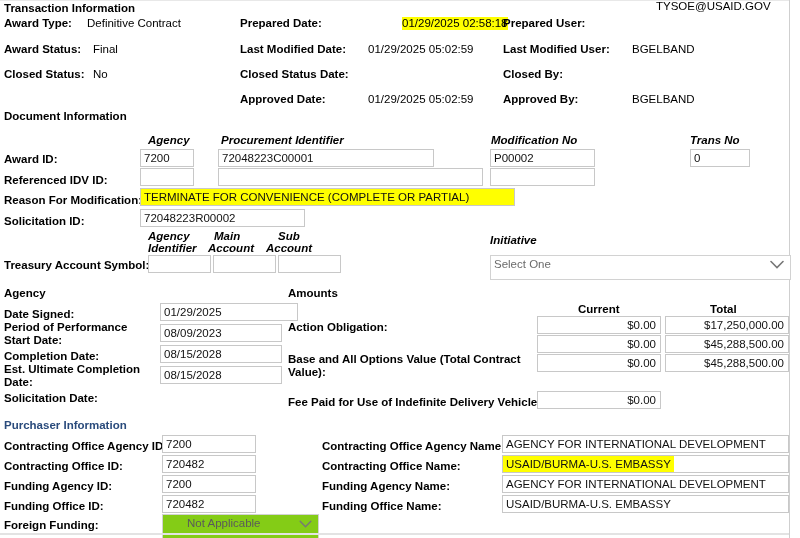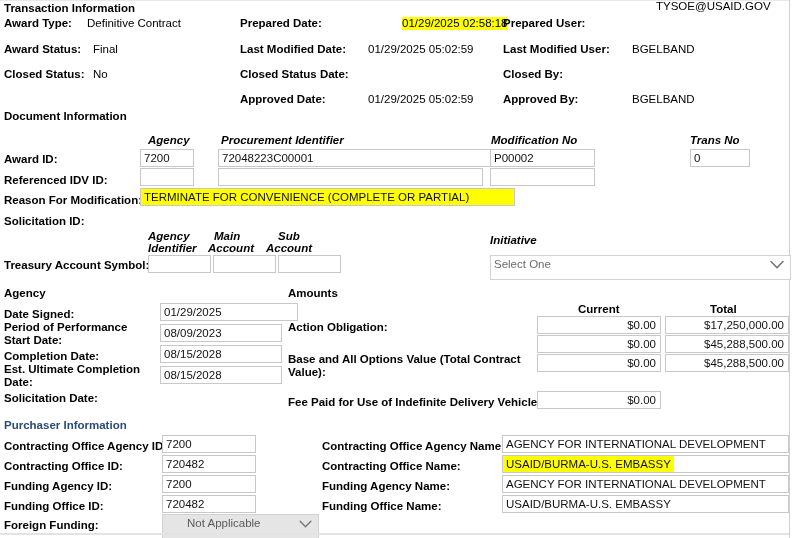--- a/index.html
+++ b/index.html
@@ -100,21 +100,21 @@
     line-height: 17px;
     white-space: nowrap;
   }
   .selbox .chev {
     position: absolute;
     right: 6px; top: 0;
     height: 17px;
     display: flex; align-items: center;
     color: #777;
   }
-  .selbox.gray { background: #e5e5e5; color: #5a5a5a; padding-left: 24px; }
+  .selbox.gray { background: #84cc16; color: #5a5a5a; padding-left: 24px; }
 
   .hrule {
     position: absolute;
     background: #e3e3e3;
     height: 2px;
   }
   .topline {
     position: absolute;
     background: #e8e8e8;
     height: 1px;
@@ -166,33 +166,34 @@
 
   <div class="sec-head" style="left:4px;top:110px;">Document Information</div>
 
   <div class="colhead" style="left:148px;top:134px;">Agency</div>
   <div class="colhead" style="left:221px;top:134px;">Procurement Identifier</div>
   <div class="colhead" style="left:491px;top:134px;">Modification No</div>
   <div class="colhead" style="left:690px;top:134px;">Trans No</div>
 
   <div class="lbl" style="left:4px;top:153px;">Award ID:</div>
   <div class="ibox" style="left:140px;top:149px;width:54px;">7200</div>
-  <div class="ibox" style="left:218px;top:149px;width:284px;">72048223C00001</div>
+  <div class="ibox" style="left:218px;top:149px;width:216px;">72048223C00001</div>
   <div class="ibox" style="left:490px;top:149px;width:105px;">P00002</div>
   <div class="ibox" style="left:690px;top:149px;width:60px;">0</div>
 
   <div class="lbl" style="left:4px;top:174px;">Referenced IDV ID:</div>
   <div class="ibox" style="left:140px;top:168px;width:54px;"></div>
   <div class="ibox" style="left:218px;top:168px;width:265px;"></div>
   <div class="ibox" style="left:490px;top:168px;width:105px;"></div>
 
   <div class="lbl" style="left:4px;top:194px;">Reason For Modification:</div>
   <div class="ibox hlbox clip" style="left:140px;top:188px;width:375px;">TERMINATE FOR CONVENIENCE (COMPLETE OR PARTIAL)</div>
 
   <div class="lbl" style="left:4px;top:215px;">Solicitation ID:</div>
+  <div class="ibox" style="left:140px;top:209px;width:165px;">72048223R00002</div>
 
   <div class="colhead" style="left:148px;top:230px;">Agency</div>
   <div class="colhead" style="left:148px;top:242px;">Identifier</div>
   <div class="colhead" style="left:214px;top:230px;">Main</div>
   <div class="colhead" style="left:208px;top:242px;">Account</div>
   <div class="colhead" style="left:278px;top:230px;">Sub</div>
   <div class="colhead" style="left:266px;top:242px;">Account</div>
 
   <div class="lbl" style="left:4px;top:259px;">Treasury Account Symbol:</div>
   <div class="ibox" style="left:148px;top:255px;width:63px;"></div>

